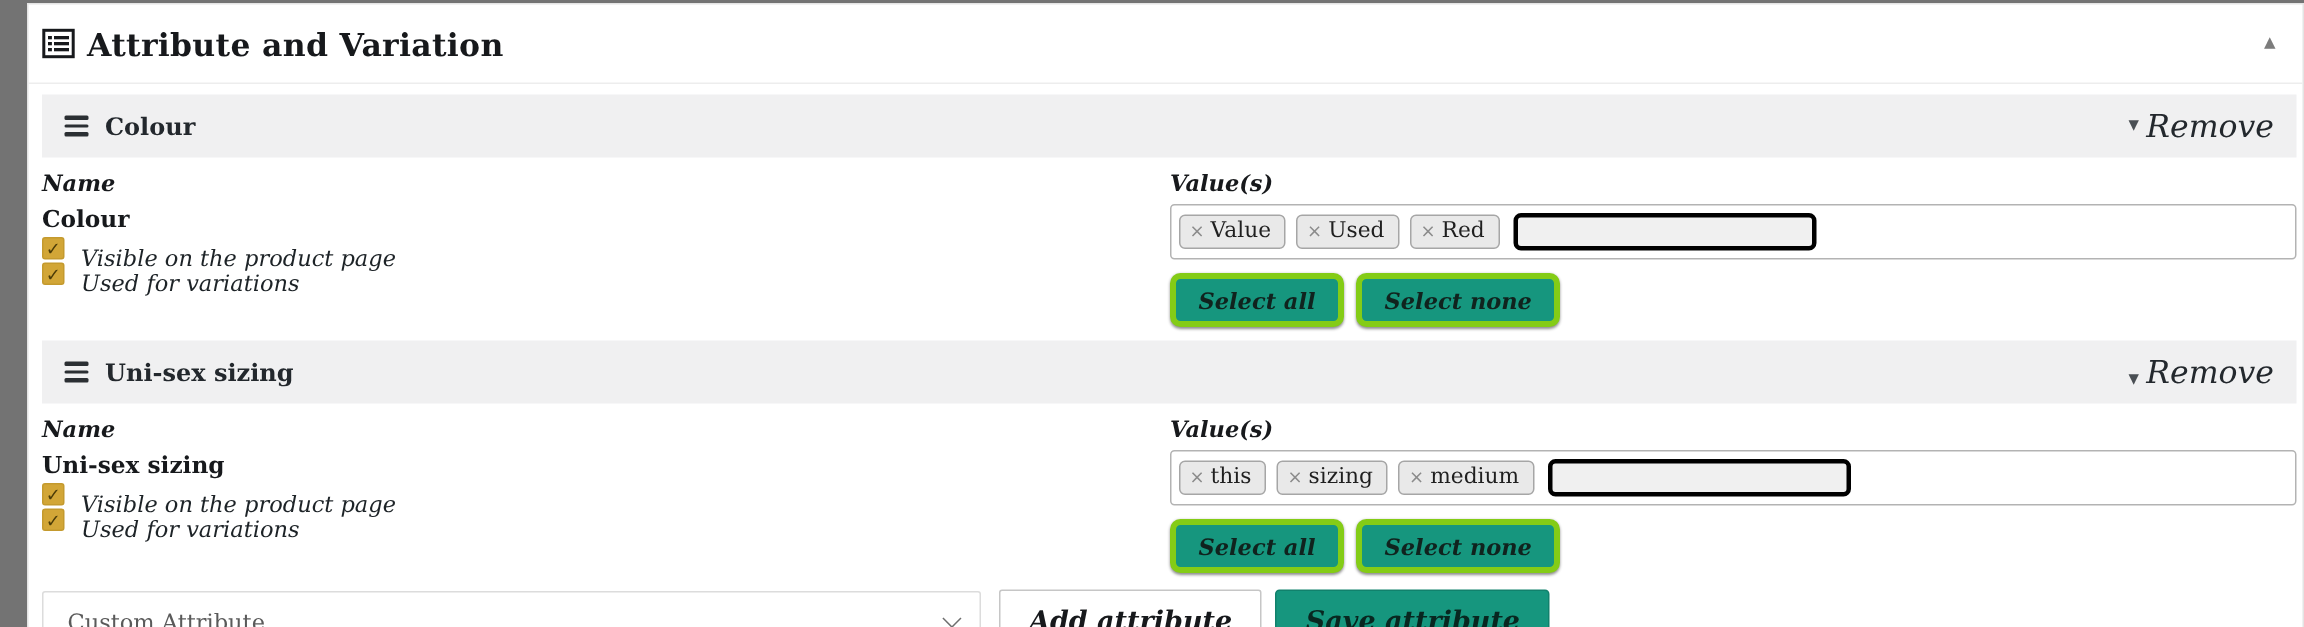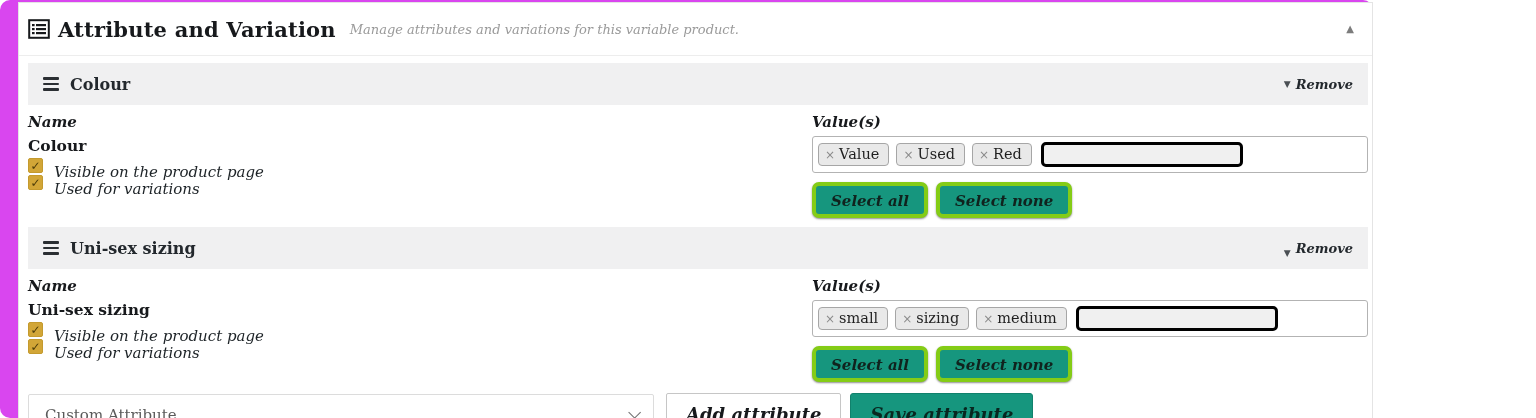--- a/index.html
+++ b/index.html
@@ -1,18 +1,18 @@
 <!DOCTYPE html>
 <html><head>
 <meta charset="utf-8">
 <style>
   * { margin:0; padding:0; box-sizing:border-box; }
   html,body { width:1536px; height:418px; background:#fff; overflow:hidden;
               font-family:"DejaVu Serif", serif; }
-  .stage { position:relative; width:1373px; height:418px; background:#d946ef;border-radius:10px; }
+  .stage { position:relative; width:1536px; height:418px; background:#737373; }
 
   .panel { position:absolute; left:18px; top:2px; right:0; height:440px;
            background:#fff; border:1px solid #e4e4e4; border-bottom:none; }
 
   
   .panel-header { height:53px; display:flex; align-items:center;
                   border-bottom:1px solid #ededed; padding:0 14px 0 9px; }
   .hdr-icon { width:22px; height:22px; flex:0 0 auto; }
   .panel-title { font-size:21px; font-weight:bold; color:#17191c; margin-left:8px;
                  letter-spacing:.2px; }
@@ -25,23 +25,23 @@
 
   .attr-bar { margin-top:7px; height:42px; background:#f0f0f1;
               display:flex; align-items:center; padding:0 15px; cursor:pointer; }
   .grip { display:inline-flex; flex-direction:column; gap:3px; cursor:grab; padding:2px 0; }
   .grip i { display:block; width:16px; height:2.6px; background:#2b2f33; border-radius:1px; }
   .attr-bar-name { font-size:16px; font-weight:bold; color:#23282d; margin-left:11px; }
   .remove-link { margin-left:auto; display:flex; align-items:center; cursor:pointer; }
   .caret { font-size:9px; color:#4a4f54; margin-right:5px;
            font-family:"DejaVu Sans", sans-serif; }
   .caret.caret-low { position:relative; top:5px; }
-  .remove-label { font-size:13px; font-weight:bold; font-style:italic; color:#23282d; }
-
-  .attr-body { display:grid; grid-template-columns:752px 1fr; margin-top:8px;gap:32px; }
+  .remove-label { font-size:21px; font-weight:normal; font-style:italic; color:#23282d; }
+
+  .attr-body { display:grid; grid-template-columns:752px 1fr; margin-top:8px; }
   .col-label { font-size:15px; font-weight:bold; font-style:italic; color:#17191c;
                margin-bottom:5px; }
   .attr-name-text { font-size:15.5px; font-weight:bold; color:#17191c; margin:3px 0 2px; }
   .cb-row { display:flex; align-items:center; height:17px; cursor:pointer; }
   .cb-box { width:15px; height:15px; background:#d2a637; border:1px solid #c49a2e;
             border-radius:2px; color:#4c3c08; font-size:12px; font-weight:bold;
             display:flex; align-items:center; justify-content:center;
             font-family:"DejaVu Sans", sans-serif; flex:0 0 auto; }
   .cb-label { font-size:15px; font-style:italic; color:#1d2327; margin-left:11px;margin-top:12px; }
 
@@ -87,21 +87,20 @@
       <svg class="hdr-icon" viewBox="0 0 22 22">
         <rect x="1.2" y="2.2" width="19.6" height="17.6" fill="none" stroke="#17191c" stroke-width="2"></rect>
         <rect x="4" y="6" width="2.6" height="2.2" fill="#17191c"></rect>
         <rect x="8" y="6" width="10" height="2.2" fill="#17191c"></rect>
         <rect x="4" y="10" width="2.6" height="2.2" fill="#17191c"></rect>
         <rect x="8" y="10" width="10" height="2.2" fill="#17191c"></rect>
         <rect x="4" y="14" width="2.6" height="2.2" fill="#17191c"></rect>
         <rect x="8" y="14" width="10" height="2.2" fill="#17191c"></rect>
       </svg>
       <span class="panel-title">Attribute and Variation</span>
-      <span class="panel-subtitle">Manage attributes and variations for this variable product.</span>
       <span class="collapse-btn">▲</span>
     </div>
 
     <div class="content">
 
       <div class="attr-bar">
         <span class="grip">
             <i></i>
             <i></i>
             <i></i>
@@ -174,21 +173,21 @@
           <div class="cb-row">
             <span class="cb-box">✓</span>
             <span class="cb-label">Used for variations</span>
           </div>
         </div>
         <div>
           <div class="col-label">Value(s)</div>
           <div class="values-box">
             <span class="tag">
               <span class="tag-x">×</span>
-              <span>small</span>
+              <span>this</span>
             </span>
             <span class="tag">
               <span class="tag-x">×</span>
               <span>sizing</span>
             </span>
             <span class="tag">
               <span class="tag-x">×</span>
               <span>medium</span>
             </span>
             <input class="tag-input" value="" style="">

